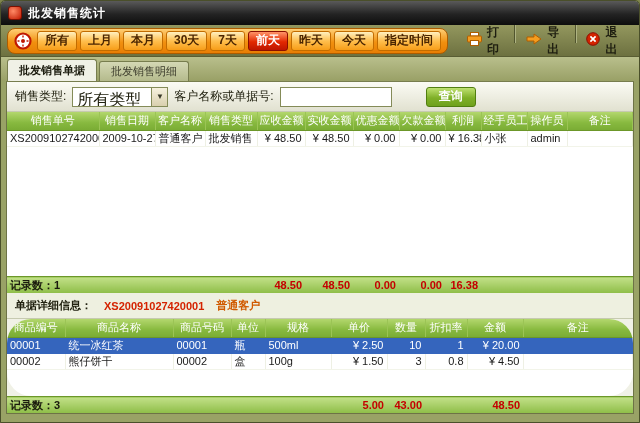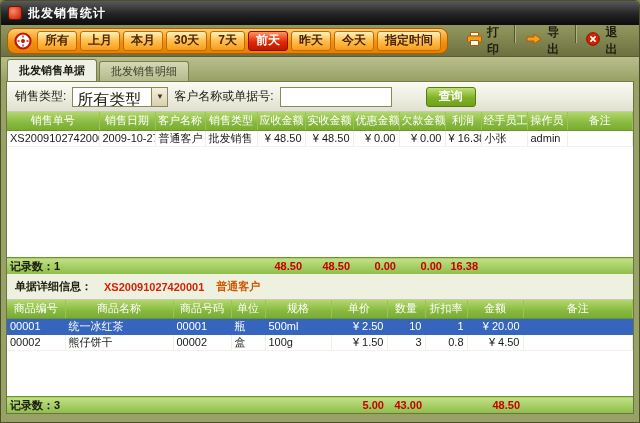--- a/index.html
+++ b/index.html
@@ -49,21 +49,21 @@
   .dropdown .arrow-btn { width:16px; display:flex; align-items:center; justify-content:center;
     background:linear-gradient(#f6f1de,#d9d0ae); border-left:1px solid #848b58; font-size:8px; color:#3a3a2a; }
   .textfield { width:112px; height:20px; border:1px solid #848b58; background:#fff; padding:0 4px;
     font-family:inherit; font-size:11px; }
   .query-btn { margin-left:28px; height:20px; padding:0 12px; font-family:inherit; font-size:12px; font-weight:bold;
     color:#fff; background:linear-gradient(#bfe171,#7fb028 55%,#6fa11c); border:1px solid #517e10; border-radius:3px; cursor:pointer; }
 
   
   .tablewrap { background:#fff; overflow:hidden; flex:none; }
   .t1wrap { flex:1; }
-  .t2wrap { height:96px; }
+  .t2wrap { height:77px;border-radius:24px; }
   table.grid { width:100%; border-collapse:collapse; table-layout:fixed; font-size:11px; }
   .grid th { height:18px; padding:0 2px; background:linear-gradient(#b3d76d,#87b93f 60%,#7aac34);
     color:#fff; font-weight:normal; font-size:11px; text-align:center; white-space:nowrap; overflow:hidden;
     border-right:1px solid #9bc455; border-bottom:1px solid #6c9729; }
   .grid td { height:15px; padding:0 3px; color:#1a1a1a; white-space:nowrap; overflow:hidden;
     border-right:1px solid #eef0e4; border-bottom:1px solid #f2f4e9; }
   .t1 td:nth-child(n+5):nth-child(-n+9) { text-align:right; }
   .t2 td:nth-child(n+6):nth-child(-n+9) { text-align:right; }
   tr.selected td { background:#3565bd; color:#fff; border-color:#3565bd; }
   .summarybar { height:17px; flex:none; overflow:hidden; }

